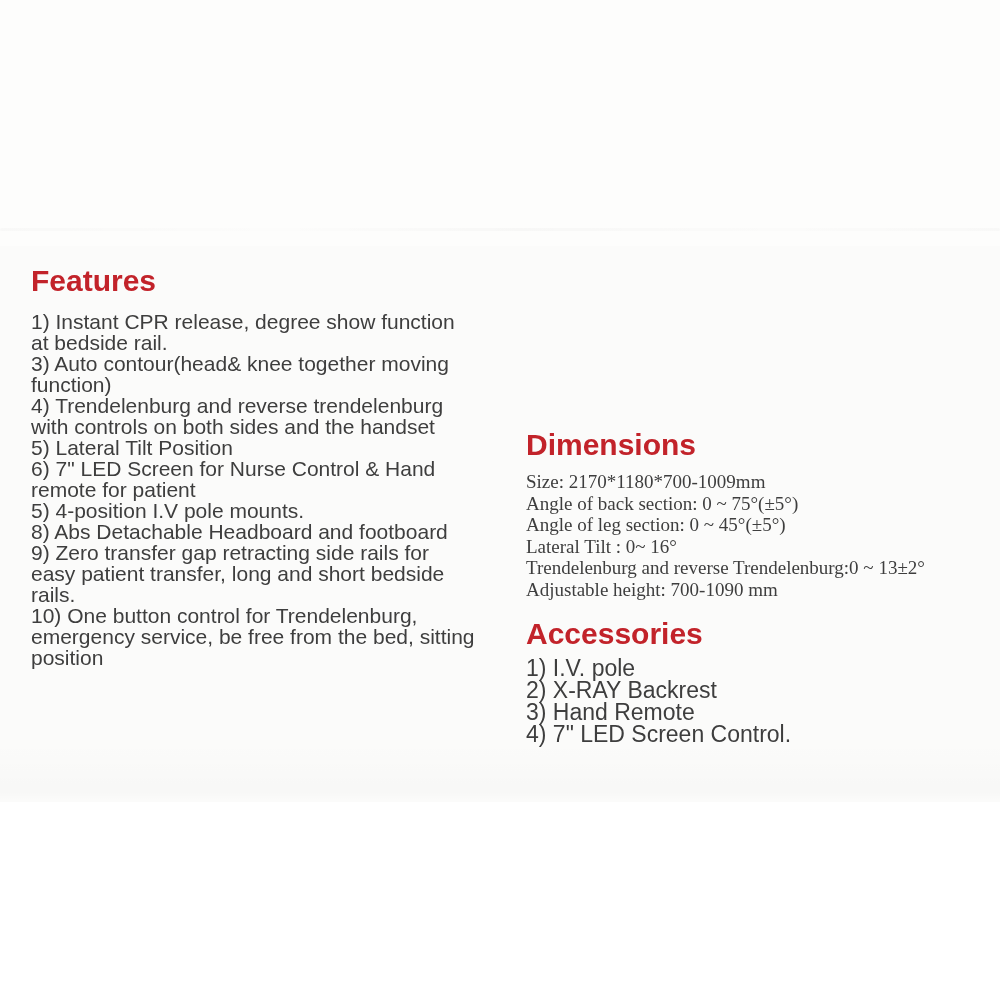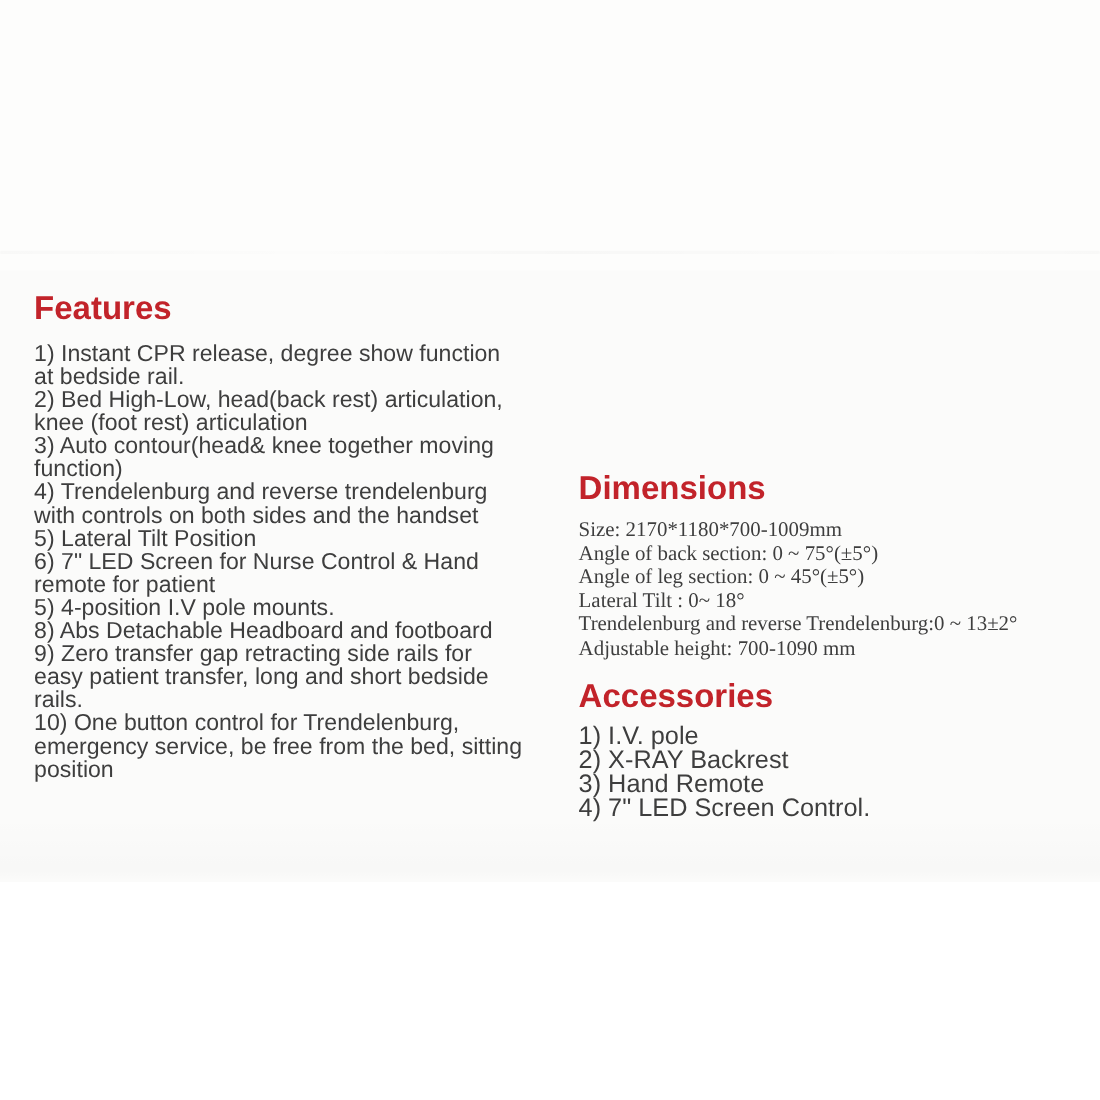--- a/index.html
+++ b/index.html
@@ -101,39 +101,38 @@
 <div class="page">
   <div class="band-content"></div>
   <div class="band-bottom"></div>
   <div class="artifact-top"></div>
   <div class="artifact-bottom"></div>
 
   <section class="col-left">
     <h2 class="section-title">Features</h2>
     <div>
       <div class="feature-item">1) Instant CPR release, degree show function at bedside rail.</div>
-      <div class="feature-item">2) Bed High-Low, head(back rest) articulation, knee (foot rest) articulation</div>
       <div class="feature-item">3) Auto contour(head&amp; knee together moving function)</div>
       <div class="feature-item">4) Trendelenburg and reverse trendelenburg with controls on both sides and the handset</div>
       <div class="feature-item">5) Lateral Tilt Position</div>
       <div class="feature-item">6) 7" LED Screen for Nurse Control &amp; Hand remote for patient</div>
       <div class="feature-item">5) 4-position I.V pole mounts.</div>
       <div class="feature-item">8) Abs Detachable Headboard and footboard</div>
       <div class="feature-item">9) Zero transfer gap retracting side rails for easy patient transfer, long and short bedside rails.</div>
       <div class="feature-item">10) One button control for Trendelenburg, emergency service, be free from the bed, sitting position</div>
     </div>
   </section>
 
   <section class="col-right">
     <h2 class="section-title">Dimensions</h2>
     <div>
       <div class="dim-line">Size: 2170*1180*700-1009mm</div>
       <div class="dim-line">Angle of back section: 0 ~ 75°(±5°)</div>
       <div class="dim-line">Angle of leg section: 0 ~ 45°(±5°)</div>
-      <div class="dim-line">Lateral Tilt : 0~ 18°</div>
+      <div class="dim-line">Lateral Tilt : 0~ 16°</div>
       <div class="dim-line">Trendelenburg and reverse Trendelenburg:0 ~ 13±2°</div>
       <div class="dim-line">Adjustable height: 700-1090 mm</div>
     </div>
 
     <h2 class="section-title accessories">Accessories</h2>
     <div>
       <div class="acc-item">1) I.V. pole</div>
       <div class="acc-item">2) X-RAY Backrest</div>
       <div class="acc-item">3) Hand Remote</div>
       <div class="acc-item">4) 7" LED Screen Control.</div>

